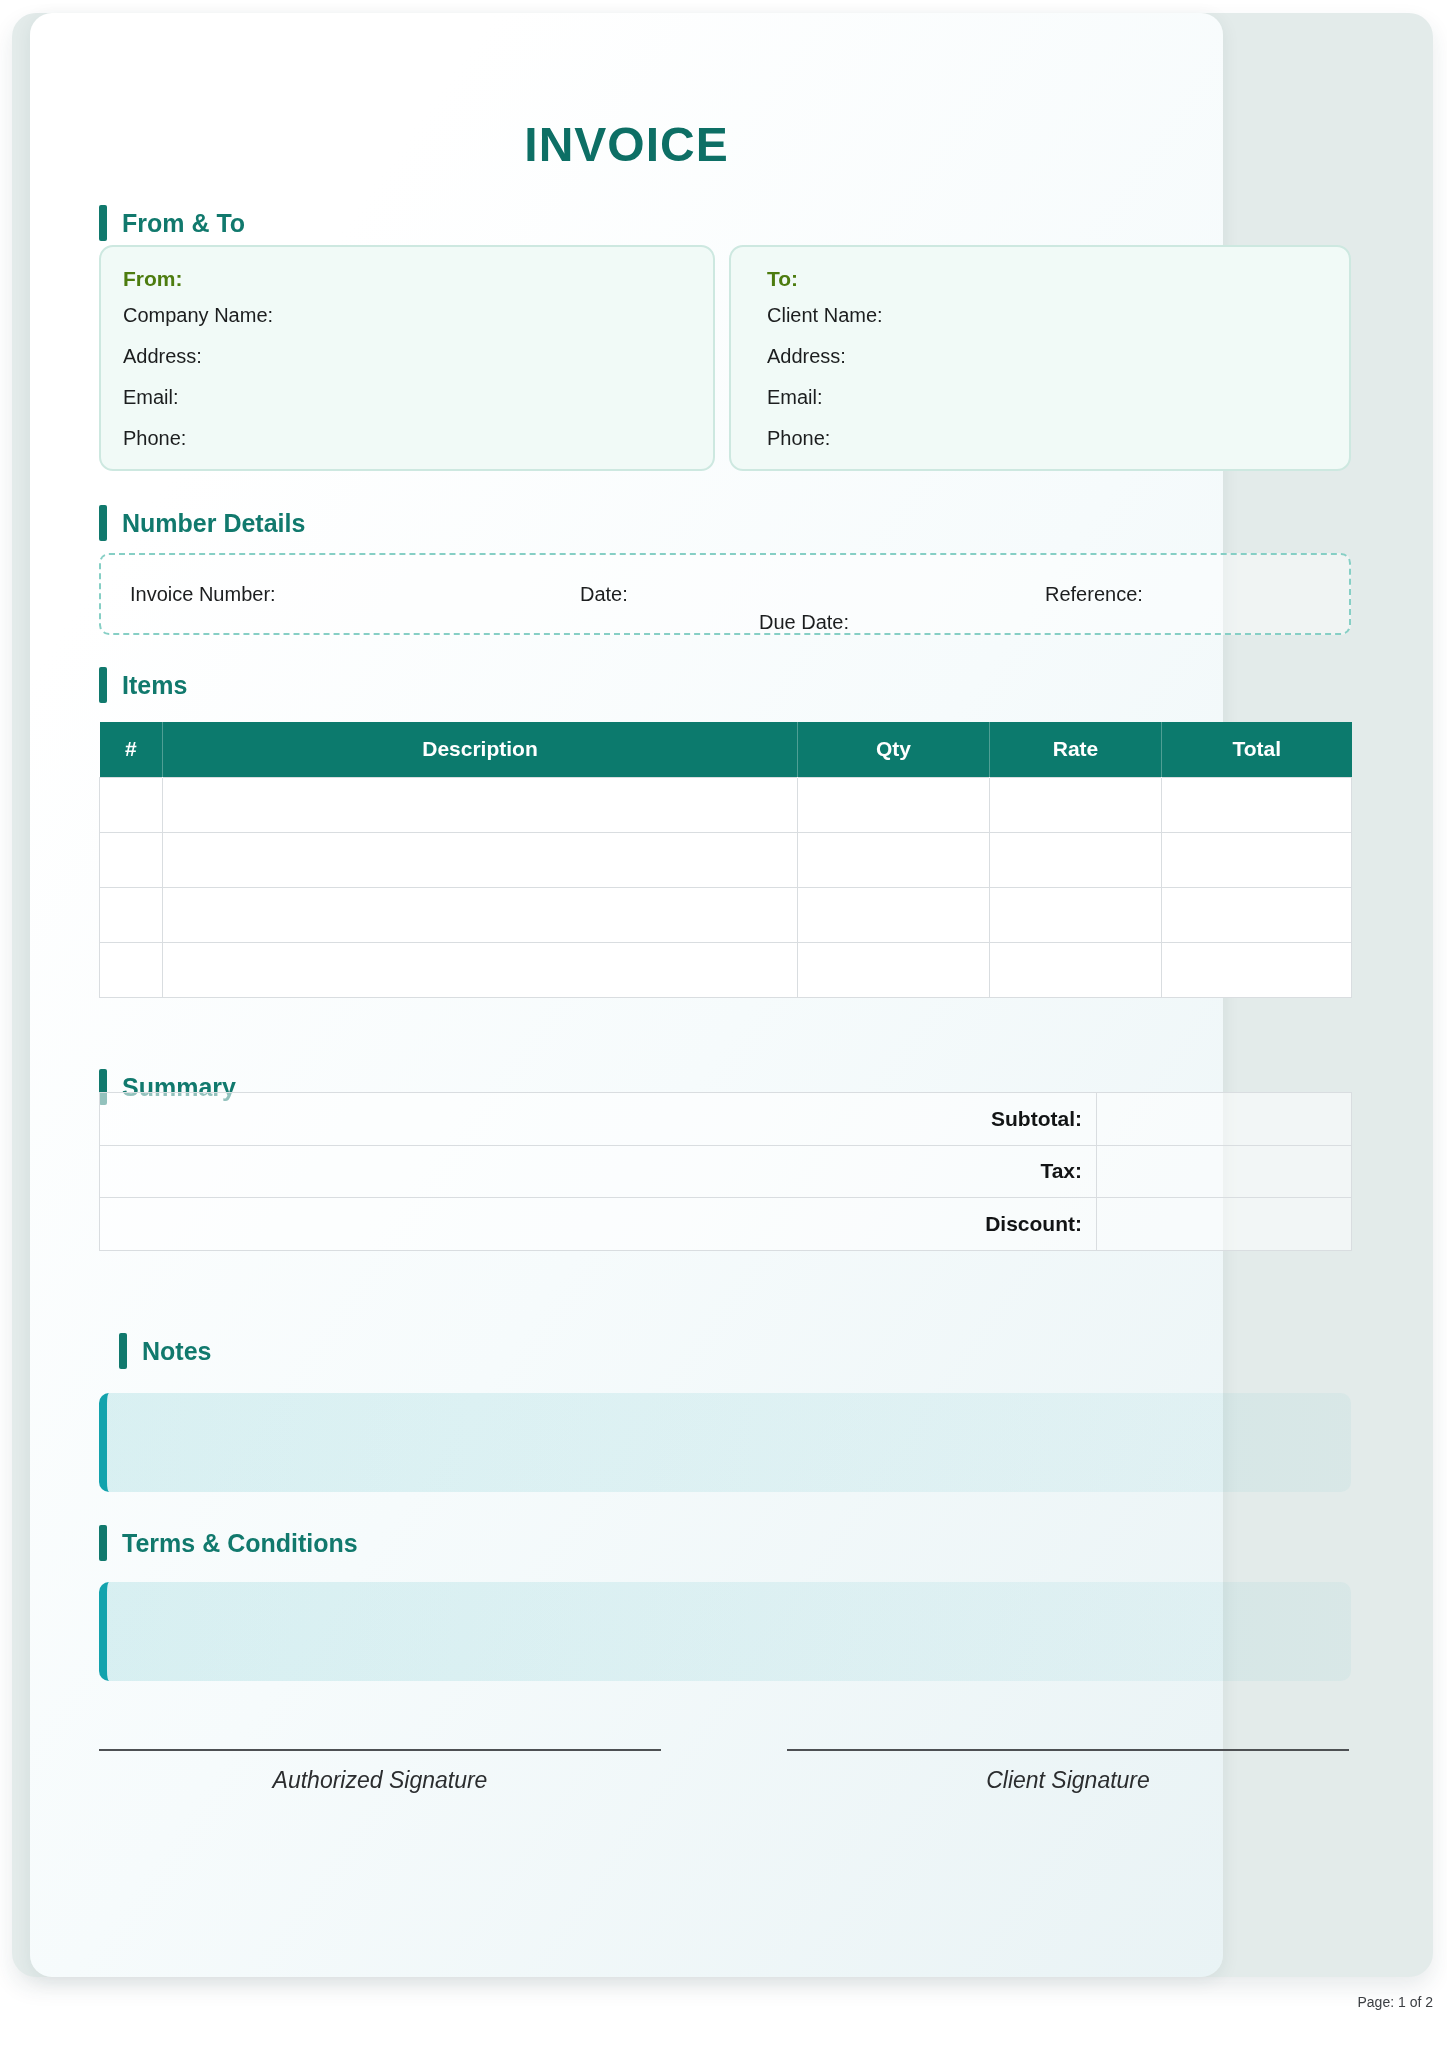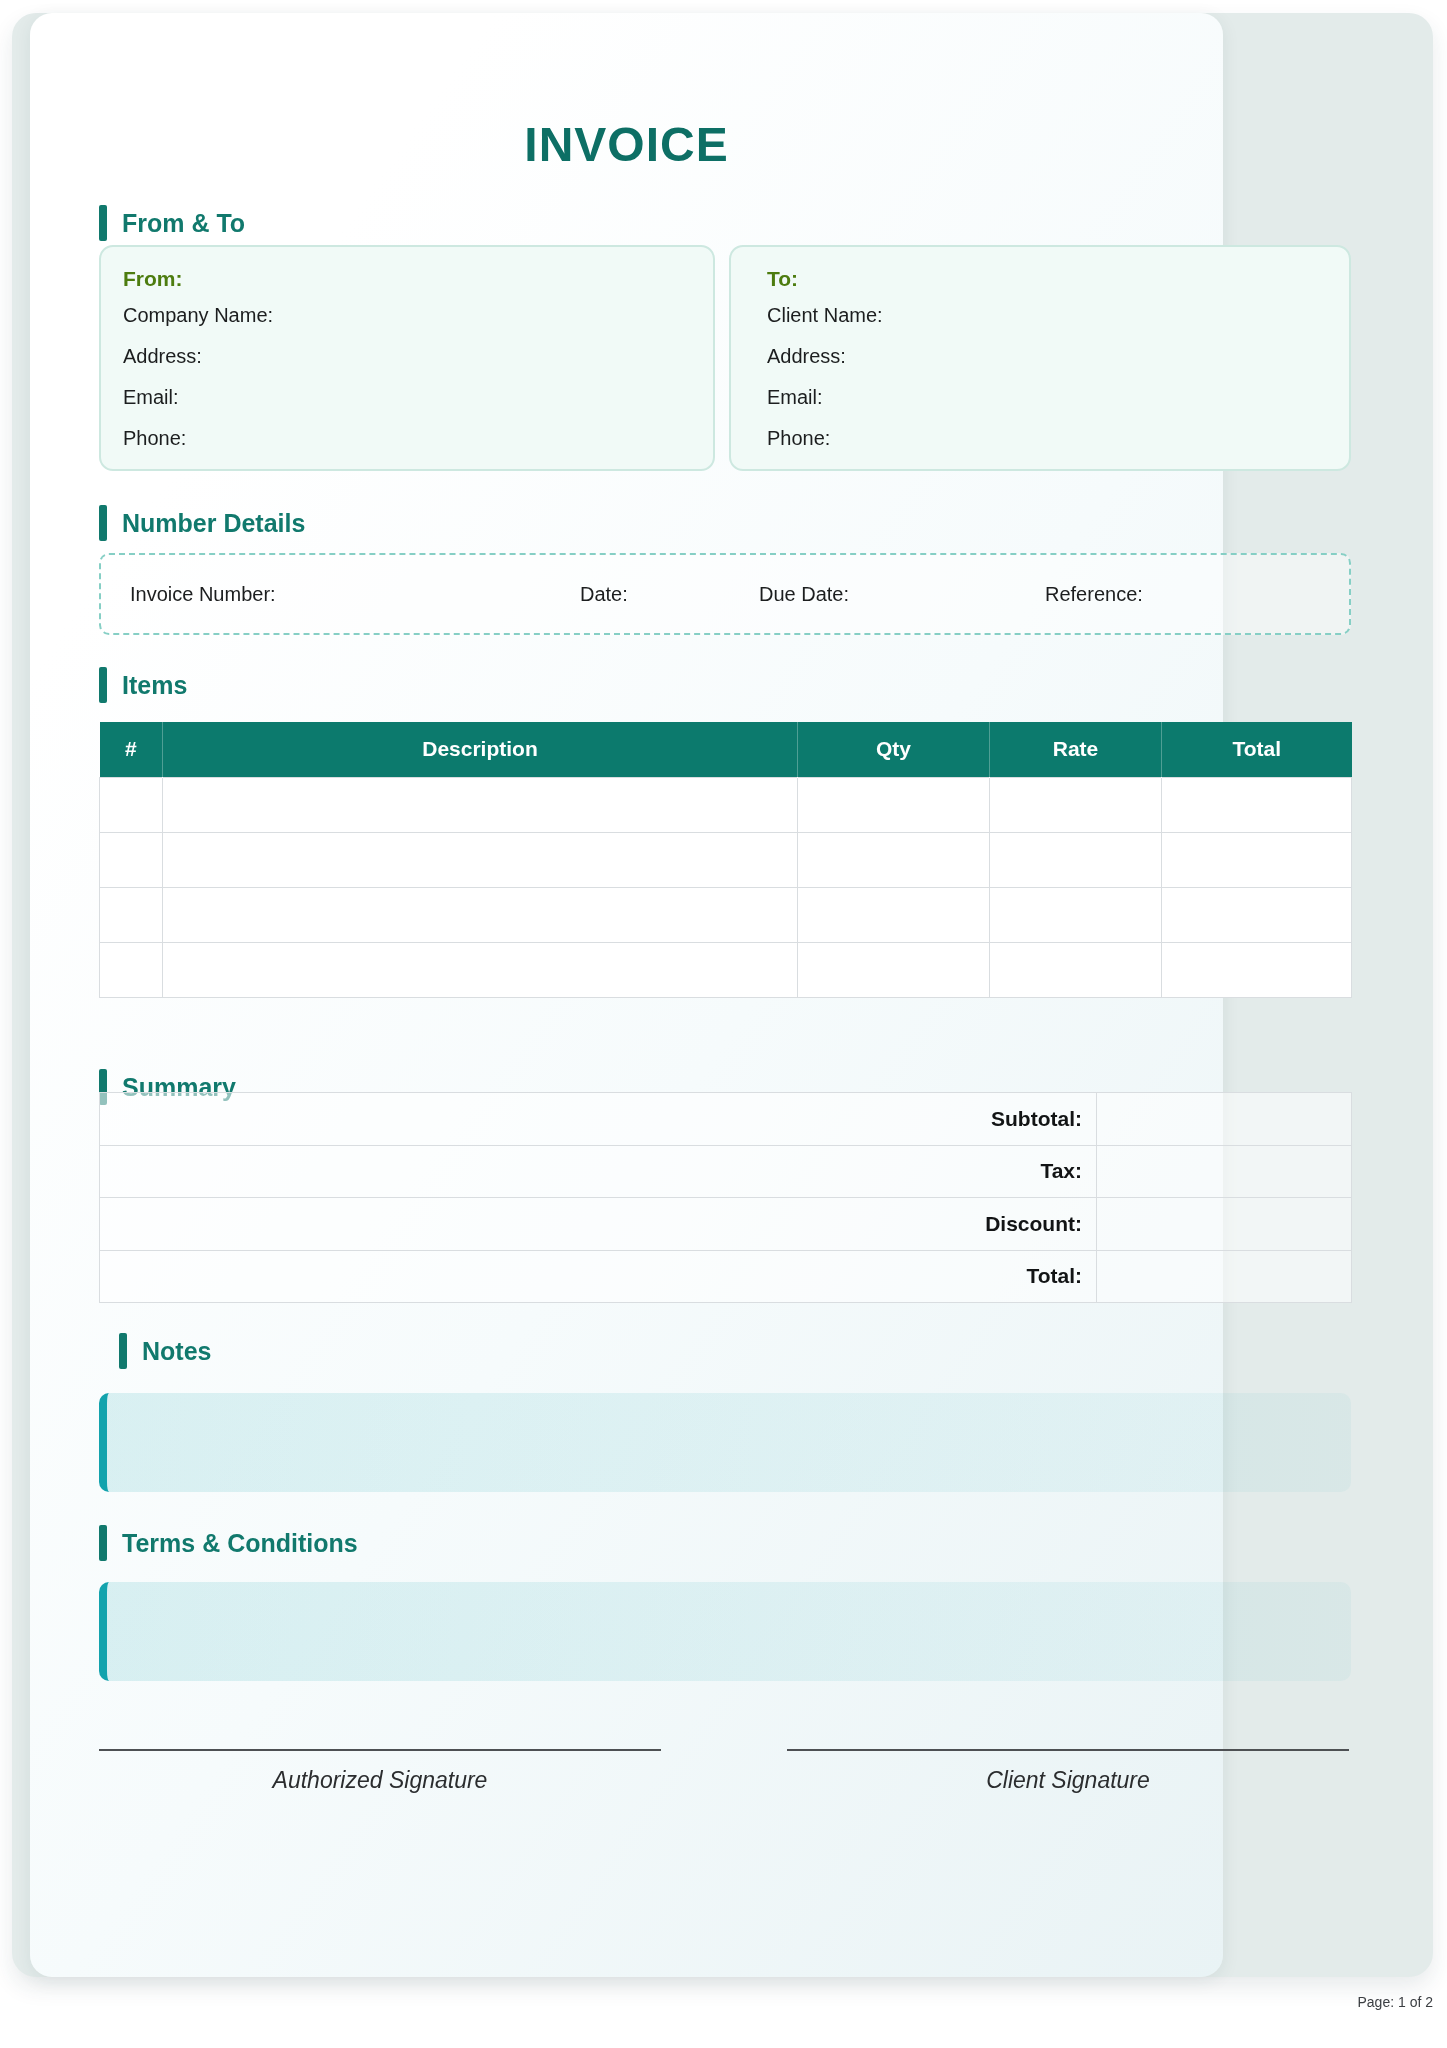--- a/index.html
+++ b/index.html
@@ -148,21 +148,21 @@
   </div>
 
   <div class="sec-heading" style="top:492px;">
     <span class="bar"></span>
     <span class="txt">Number Details</span>
   </div>
 
   <div class="details-box">
     <span class="dfield" style="left:29px;">Invoice Number:</span>
     <span class="dfield" style="left:479px;">Date:</span>
-    <span class="dfield" style="left:658px;">Due Date:</span>
+    <span class="dfield" style="left:658px;margin-top:28px;">Due Date:</span>
     <span class="dfield" style="left:944px;">Reference:</span>
   </div>
 
   <div class="sec-heading" style="top:654px;">
     <span class="bar"></span>
     <span class="txt">Items</span>
   </div>
 
   <table class="items-table">
     <colgroup>
@@ -229,24 +229,20 @@
         <td></td>
       </tr>
       <tr>
         <td class="lbl">Tax:</td>
         <td></td>
       </tr>
       <tr>
         <td class="lbl">Discount:</td>
         <td></td>
       </tr>
-      <tr>
-        <td class="lbl">Total:</td>
-        <td></td>
-      </tr>
     </tbody>
   </table>
 
   <div class="sec-heading" style="top:1320px;padding-left:20px;">
     <span class="bar"></span>
     <span class="txt">Notes</span>
   </div>
   <div class="note-box" style="top:1380px;"></div>
 
   <div class="sec-heading" style="top:1512px;">

